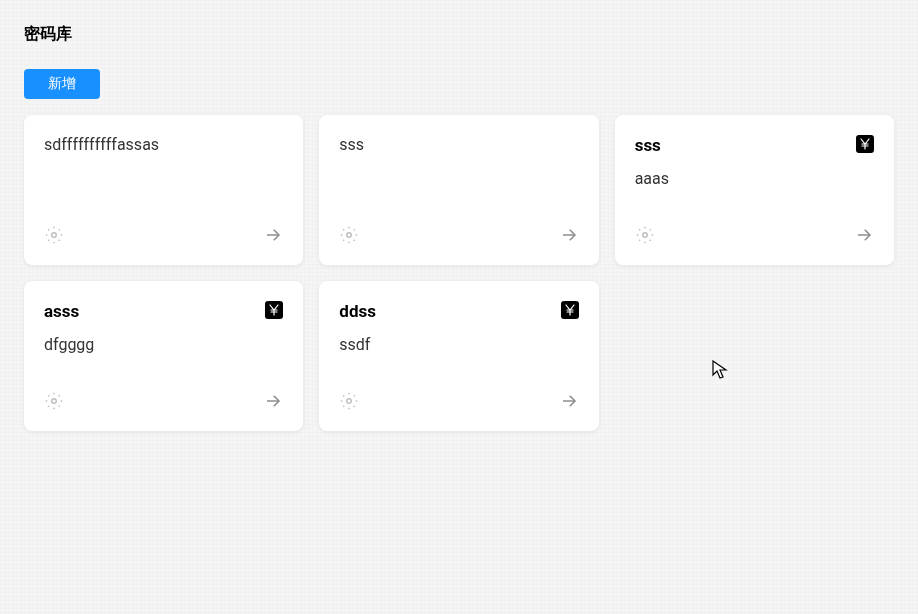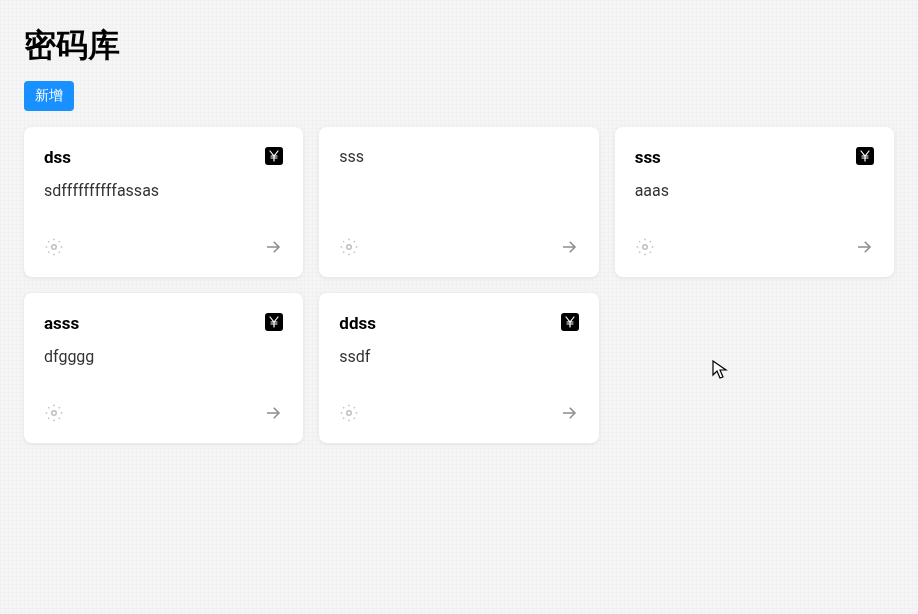--- a/index.html
+++ b/index.html
@@ -11,32 +11,32 @@
         linear-gradient(90deg, rgba(0,0,0,0.01) 1px, transparent 1px);
       background-size: 4px 4px;
       width: 918px;
       height: 614px;
       overflow: hidden;
     }
     .container {
       padding: 24px 24px 0 24px;
     }
     .page-title {
-      font-size: 32px;
+      font-size: 16px;
       font-weight: 700;
       color: #000;
-      margin-bottom: 13px;
+      margin-bottom: 24px;
     }
     .add-btn {
       display: inline-block;
       background: #1890ff;
       color: #fff;
       border: none;
       border-radius: 4px;
-      padding: 6px 11px;
+      padding: 6px 24px;
       font-size: 14px;
       cursor: pointer;
       margin-bottom: 16px;
       font-family: inherit;
     }
     .card-grid {
       display: grid;
       grid-template-columns: repeat(3, 1fr);
       gap: 16px;
     }
@@ -121,28 +121,20 @@
 </head>
 <body>
 
 <div class="container">
   <h1 class="page-title">密码库</h1>
   <button class="add-btn">新增</button>
 
   <div class="card-grid">
 
     <div class="card">
-      <div class="card-header">
-        <div class="card-title">dss</div>
-        <div class="card-badge">
-          <svg viewBox="0 0 12 12">
-              <path d="M2 1 L6 6 L10 1 M3 6 H9 M3 8 H9 M6 6 V11" stroke="#fff" stroke-width="1.2" fill="none" stroke-linecap="round"></path>
-            </svg>
-        </div>
-      </div>
       <div class="card-desc">sdffffffffffassas</div>
       <div class="card-footer">
         <div class="footer-icon">
           <svg viewBox="0 0 24 24">
               <circle cx="12" cy="12" r="3"></circle>
               <path d="M12 1v2M12 21v2M4.22 4.22l1.42 1.42M18.36 18.36l1.42 1.42M1 12h2M21 12h2M4.22 19.78l1.42-1.42M18.36 5.64l1.42-1.42"></path>
             </svg>
         </div>
         <div class="footer-icon arrow-icon">
           <svg viewBox="0 0 24 24">

